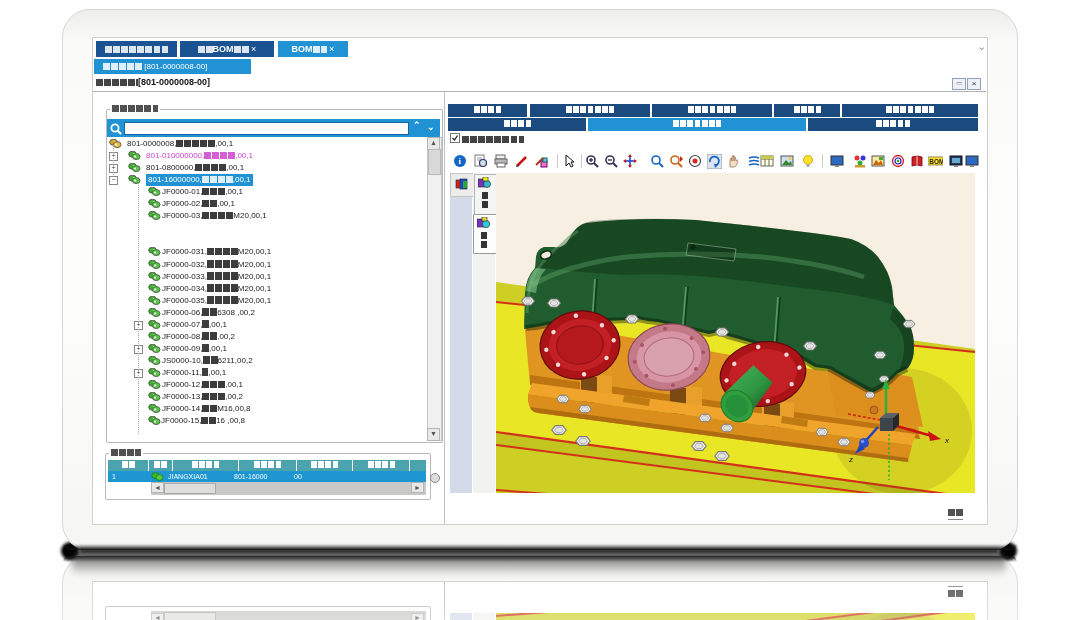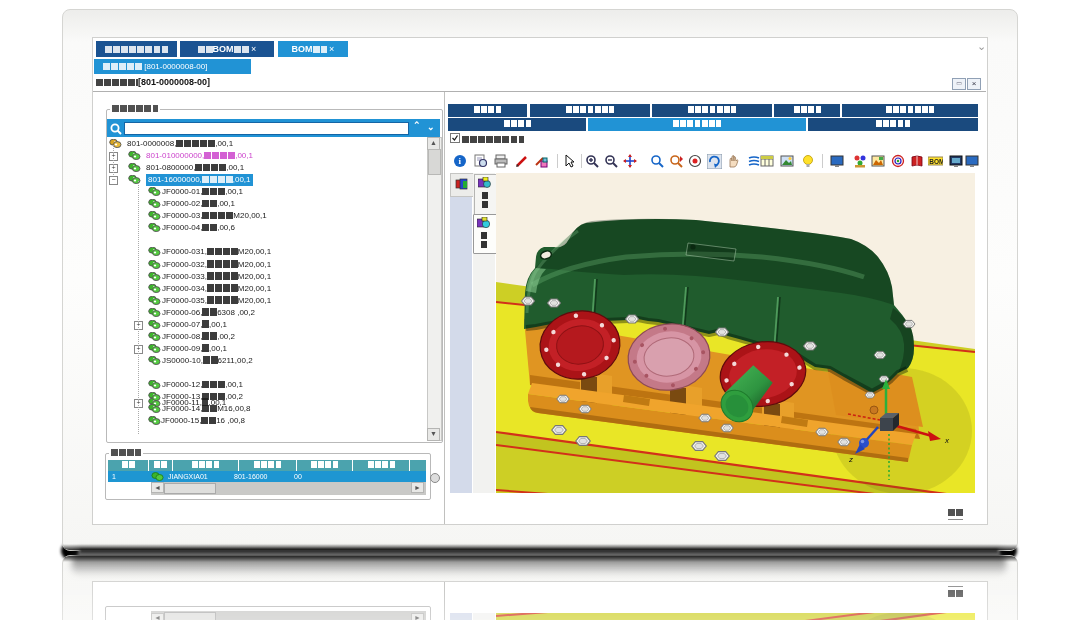--- a/index.html
+++ b/index.html
@@ -6,21 +6,21 @@
 #stage{position:relative;width:1080px;height:620px;background:#fff;overflow:hidden;}
 .abs{position:absolute;}
 .k{display:inline-block;height:7.5px;vertical-align:-1px;opacity:.85;
 background:repeating-linear-gradient(90deg,currentColor 0 6.6px,transparent 6.6px 8.1px);}
 .k7{display:inline-block;height:7px;vertical-align:0px;
 background:repeating-linear-gradient(90deg,currentColor 0 5.8px,transparent 5.8px 7.2px);}
 #cornerL{position:absolute;left:61px;top:542px;width:18px;height:18px;border-radius:50%;
 background:#000;filter:blur(1.5px);}
 #cornerR{position:absolute;left:999px;top:542px;width:18px;height:18px;border-radius:50%;
 background:#000;filter:blur(1.5px);}
-#win{position:absolute;left:62px;top:9px;width:954px;height:540px;border-radius:8px;
+#win{position:absolute;left:62px;top:9px;width:954px;height:540px;border-radius:28px;
 background:linear-gradient(#ededeb,#fafaf9 6%,#fdfdfc 50%,#f6f6f4);
 border:1px solid #d5d5d2;
 -webkit-box-reflect:below 4px linear-gradient(rgba(0,0,0,0) 0px,rgba(0,0,0,0) 400px,rgba(0,0,0,.6) 470px,rgba(0,0,0,.9) 515px,rgba(0,0,0,1) 542px);}
 #winshadow{position:absolute;left:72px;top:550px;width:934px;height:26px;z-index:60;background:linear-gradient(rgba(0,0,0,.85),rgba(90,90,90,.5) 50%,rgba(170,170,170,0));filter:blur(3px);border-radius:8px;}
 #botline{position:absolute;left:0;bottom:0px;width:100%;height:6px;
 background:linear-gradient(rgba(20,20,20,0),rgba(20,20,20,.85));
 border-radius:0 0 28px 28px;}
 #vp{position:absolute;left:29px;top:27px;width:894px;height:486px;background:#fff;
 border:1px solid #d0d0ce;overflow:hidden;}
 .tab{position:absolute;top:3px;height:16px;color:#fff;font-size:9px;line-height:17px;
@@ -147,29 +147,20 @@
             </div>
             <div class="trow" style="left:0px;top:73.3px;width:320px;">
               <svg class="lnk abs" style="left:41px;top:1px;" viewBox="0 0 13 9">
                 <ellipse cx="4.5" cy="3.2" rx="3.8" ry="3" fill="#3cb52a" stroke="#555" stroke-width="0.9"></ellipse>
                 <ellipse cx="6" cy="3.2" rx="1.2" ry="1" fill="#fff"></ellipse>
                 <ellipse cx="8.2" cy="5.6" rx="3.8" ry="3" fill="#52c93e" stroke="#555" stroke-width="0.9"></ellipse>
                 <ellipse cx="7" cy="5.6" rx="1.2" ry="1" fill="#fff"></ellipse>
               </svg>
               <span class="abs" style="left:55px;top:0;color:#1a1a1a">JF0000-03,<span class="k" style="width:30.9px"></span>M20,00,1</span>
             </div>
-            <div class="trow" style="left:0px;top:85.35px;width:320px;">
-              <svg class="lnk abs" style="left:41px;top:1px;" viewBox="0 0 13 9">
-                <ellipse cx="4.5" cy="3.2" rx="3.8" ry="3" fill="#3cb52a" stroke="#555" stroke-width="0.9"></ellipse>
-                <ellipse cx="6" cy="3.2" rx="1.2" ry="1" fill="#fff"></ellipse>
-                <ellipse cx="8.2" cy="5.6" rx="3.8" ry="3" fill="#52c93e" stroke="#555" stroke-width="0.9"></ellipse>
-                <ellipse cx="7" cy="5.6" rx="1.2" ry="1" fill="#fff"></ellipse>
-              </svg>
-              <span class="abs" style="left:55px;top:0;color:#1a1a1a">JF0000-04,<span class="k" style="width:14.7px"></span>,00,6</span>
-            </div>
             <div class="trow" style="left:0px;top:109.44999999999999px;width:320px;">
               <svg class="lnk abs" style="left:41px;top:1px;" viewBox="0 0 13 9">
                 <ellipse cx="4.5" cy="3.2" rx="3.8" ry="3" fill="#3cb52a" stroke="#555" stroke-width="0.9"></ellipse>
                 <ellipse cx="6" cy="3.2" rx="1.2" ry="1" fill="#fff"></ellipse>
                 <ellipse cx="8.2" cy="5.6" rx="3.8" ry="3" fill="#52c93e" stroke="#555" stroke-width="0.9"></ellipse>
                 <ellipse cx="7" cy="5.6" rx="1.2" ry="1" fill="#fff"></ellipse>
               </svg>
               <span class="abs" style="left:55px;top:0;color:#1a1a1a">JF0000-031,<span class="k" style="width:30.9px"></span>M20,00,1</span>
             </div>
             <div class="trow" style="left:0px;top:121.49999999999999px;width:320px;">
@@ -248,21 +239,21 @@
             </div>
             <div class="trow" style="left:0px;top:217.90000000000006px;width:320px;">
               <svg class="lnk abs" style="left:41px;top:1px;" viewBox="0 0 13 9">
                 <ellipse cx="4.5" cy="3.2" rx="3.8" ry="3" fill="#3cb52a" stroke="#555" stroke-width="0.9"></ellipse>
                 <ellipse cx="6" cy="3.2" rx="1.2" ry="1" fill="#fff"></ellipse>
                 <ellipse cx="8.2" cy="5.6" rx="3.8" ry="3" fill="#52c93e" stroke="#555" stroke-width="0.9"></ellipse>
                 <ellipse cx="7" cy="5.6" rx="1.2" ry="1" fill="#fff"></ellipse>
               </svg>
               <span class="abs" style="left:55px;top:0;color:#1a1a1a">JS0000-10,<span class="k" style="width:14.7px"></span>6211,00,2</span>
             </div>
-            <div class="trow" style="left:0px;top:229.95000000000007px;width:320px;margin-top:30px;">
+            <div class="trow" style="left:0px;top:229.95000000000007px;width:320px;">
               <span class="exp abs" style="left:27px;top:2px;">+</span>
               <svg class="lnk abs" style="left:41px;top:1px;" viewBox="0 0 13 9">
                 <ellipse cx="4.5" cy="3.2" rx="3.8" ry="3" fill="#3cb52a" stroke="#555" stroke-width="0.9"></ellipse>
                 <ellipse cx="6" cy="3.2" rx="1.2" ry="1" fill="#fff"></ellipse>
                 <ellipse cx="8.2" cy="5.6" rx="3.8" ry="3" fill="#52c93e" stroke="#555" stroke-width="0.9"></ellipse>
                 <ellipse cx="7" cy="5.6" rx="1.2" ry="1" fill="#fff"></ellipse>
               </svg>
               <span class="abs" style="left:55px;top:0;color:#1a1a1a">JF0000-11,<span class="k" style="width:6.6px"></span>,00,1</span>
             </div>
             <div class="trow" style="left:0px;top:242.00000000000009px;width:320px;">

